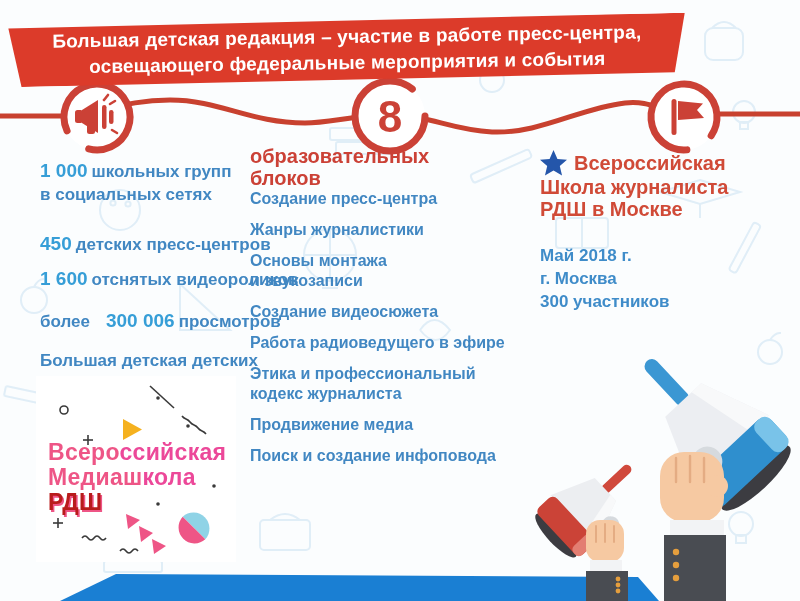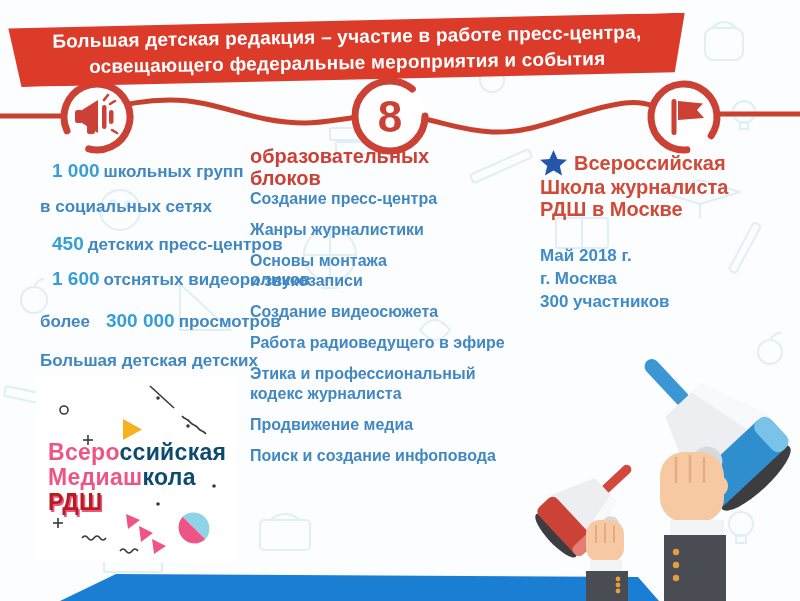--- a/index.html
+++ b/index.html
@@ -18,40 +18,40 @@
     transform:rotate(-0.9deg);
     clip-path:polygon(0.4% 8%, 99.6% 0%, 98% 93%, 2.2% 100%);
     display:flex;flex-direction:column;justify-content:center;align-items:center;
   }
   .banner div{color:#ffffff;font-weight:bold;font-size:19px;line-height:26px;letter-spacing:.2px;white-space:nowrap;}
   
   .wave{left:0;top:78px;width:800px;height:85px;z-index:4;}
   
   .stats{left:40px;top:158px;width:240px;height:220px;z-index:3;}
   .stat-row{position:absolute;left:0;white-space:nowrap;color:#4187c2;font-weight:bold;font-size:17px;}
-  .stat-row .num{color:#369ed7;font-size:19px;margin-left:12px;}
+  .stat-row .num{color:#369ed7;font-size:19px;}
   .stat-row .num{margin-right:4px;}
-  .stat-row .pre{margin-right:4px;}
+  .stat-row .pre{margin-right:16px;}
   
   .program{left:250px;top:145px;width:280px;z-index:3;}
   .program-h{color:#cb4136;font-size:20px;font-weight:bold;line-height:22px;}
   .program-list{display:flex;flex-direction:column;gap:11px;}
   .program-item{color:#4187c2;font-size:16px;font-weight:bold;line-height:20px;white-space:pre-line;}
   
   .event{left:540px;top:150px;width:250px;z-index:3;}
   .event-title{color:#d04a37;font-size:20px;font-weight:bold;line-height:22px;white-space:nowrap;}
   .event-title-row{display:flex;align-items:center;gap:7px;}
   .event-details{margin-top:24px;}
   .event-details div{color:#3f8cc9;font-size:17px;font-weight:bold;line-height:23px;}
   
   .logo-card{left:36px;top:376px;width:200px;height:186px;background:#ffffff;z-index:3;}
   .logo-deco{position:absolute;left:0;top:0;width:200px;height:186px;}
   .logo-text{position:absolute;left:12px;top:64px;font-weight:bold;font-size:23px;line-height:25px;letter-spacing:.3px;white-space:nowrap;}
   .lp{color:#ee5586;margin-top:42px;}
-  .lc{color:#0c4a6e;}
+  .lc{color:#ec4899;}
   .ly{color:#b91c1c;text-shadow:1.5px 1.5px 0 #ee5586;}
   
   .bottom-bar{left:0;top:560px;width:800px;height:41px;z-index:2;}
   .illus{left:520px;top:330px;width:280px;height:271px;z-index:4;}
 </style>
 </head>
 <body>
 
 <svg class="layer doodles" viewBox="0 0 800 601">
   <g stroke="#d7e8f5" stroke-width="2" fill="none" opacity="0.75">
@@ -135,31 +135,31 @@
       <rect x="671.5" y="21" width="5" height="36" rx="2.5"></rect>
       <path d="M678,23 L703,25.5 L697,32 L704,40 L678,42 Z"></path>
     </g>
   </g>
 </svg>
 
 <div class="layer stats">
   <div class="stat-row" style="top:2px">
     <span class="num">1 000</span><span>школьных групп</span>
   </div>
-  <div class="stat-row" style="top:39px">
+  <div class="stat-row" style="top:27px">
     <span>в социальных сетях</span>
   </div>
   <div class="stat-row" style="top:75px">
     <span class="num">450</span><span>детских пресс-центров</span>
   </div>
   <div class="stat-row" style="top:110px">
     <span class="num">1 600</span><span>отснятых видеороликов</span>
   </div>
   <div class="stat-row" style="top:152px">
-    <span class="pre">более</span><span class="num">300 000</span><span>просмотров</span>
+    <span class="pre">более</span><span class="num">300 006</span><span>просмотров</span>
   </div>
   <div class="stat-row" style="top:193px">
     <span>Большая детская детских</span>
   </div>
 </div>
 
 <div class="layer program">
   <div class="program-h">образовательных</div>
   <div class="program-h">блоков</div>
   <div class="program-list">

